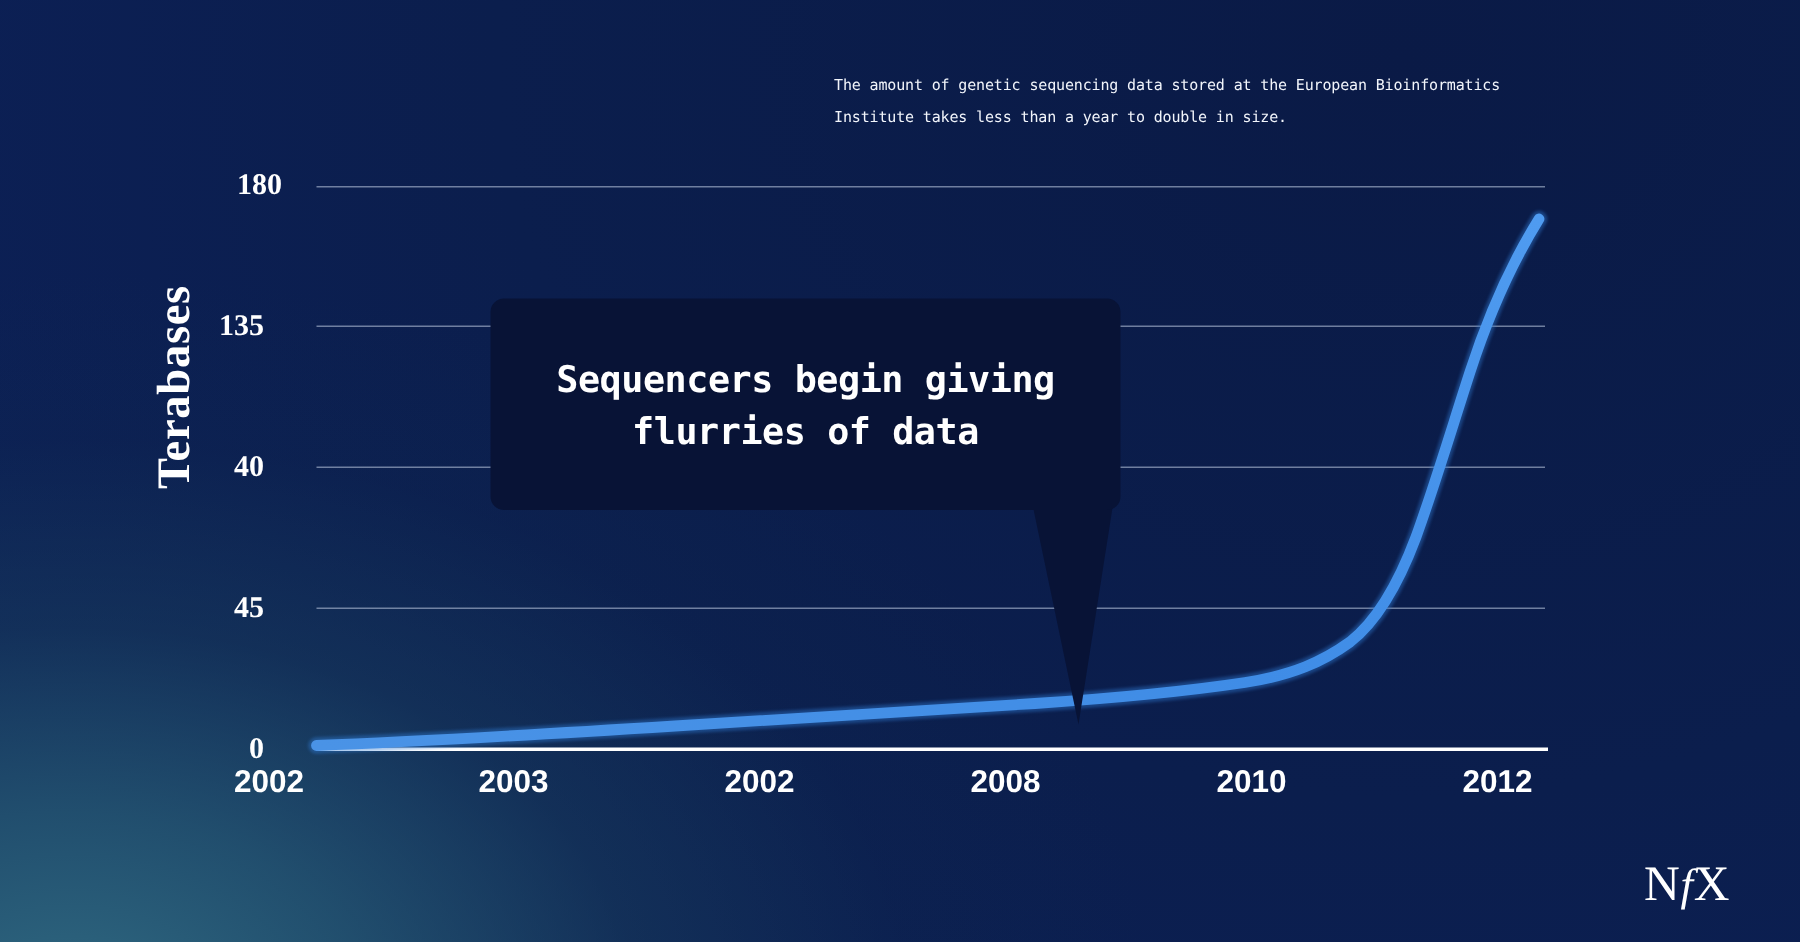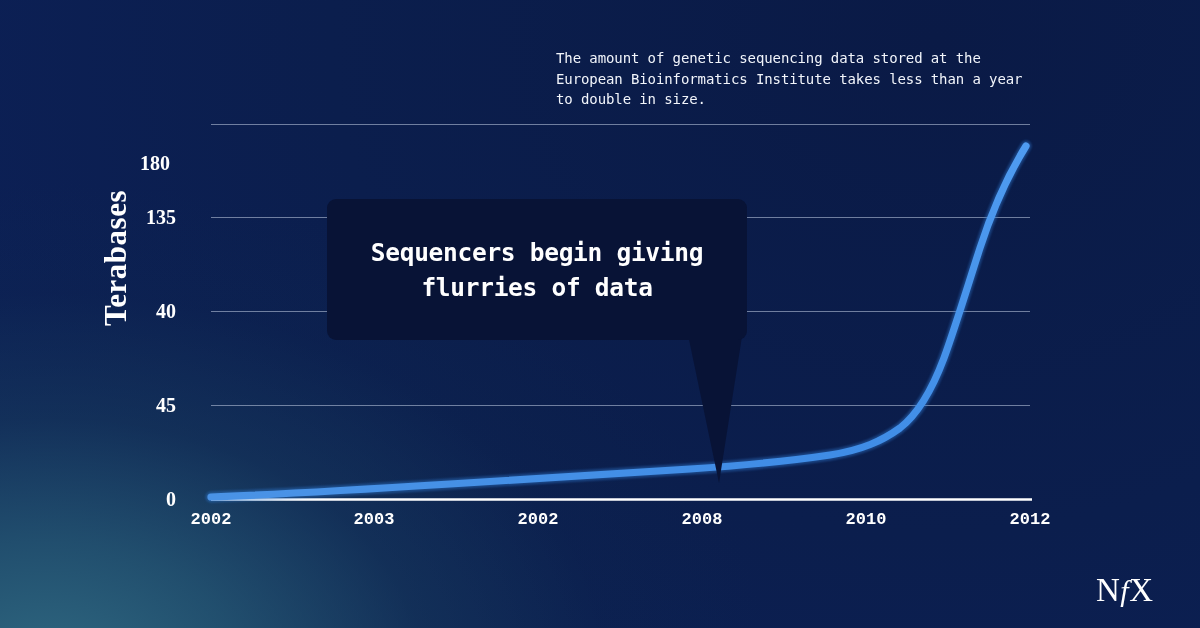--- a/index.html
+++ b/index.html
@@ -31,21 +31,21 @@
     color: #ffffff;
     letter-spacing: 0.2px;
     white-space: nowrap;
   }
   .subtitle {
     position: absolute;
     left: 556px;
     top: 48px;
     width: 480px;
     font-family: "DejaVu Sans Mono", "Liberation Mono", monospace;
-    font-size: 14px;
+    font-size: 10px;
     line-height: 20.6px;
     color: #f2f5fb;
     letter-spacing: -0.1px;
   }
 
   
   .plot {
     position: absolute;
     left: 0; top: 0;
     width: 1200px; height: 628px;
@@ -69,24 +69,24 @@
     width: 70px;
     text-align: right;
     font-family: "Liberation Serif", "DejaVu Serif", serif;
     font-weight: bold;
     font-size: 20px;
     color: #ffffff;
   }
   .xtick {
     position: absolute;
     width: 110px;
-    text-align: center;
-    font-family: Liberation Mono, monospace;
-    font-weight: bold;
-    font-size: 17px;
+    text-align: left;
+    font-family: Liberation Sans, sans-serif;
+    font-weight: bold;
+    font-size: 21px;
     color: #ffffff;
   }
 
   
   .callout-box {
     position: absolute;
     left: 327px;
     top: 199px;
     width: 420px;
     height: 141px;
@@ -170,21 +170,21 @@
              C 862,450 882,441 900,428
              C 918,414 932,390 944,358
              C 956,325 968,285 980,248
              C 992,211 1008,175 1026,146" fill="none" stroke="url(#lineGrad)" stroke-width="7.2" stroke-linecap="round" stroke-linejoin="round"></path>
 
     <polygon points="687,330 743,330 719,483" fill="#081336"></polygon>
   </svg>
 
   <div class="axis-title">Terabases</div>
 
-  <div class="ytick" style="left:100px; top:112px;margin-top:40px;">180</div>
+  <div class="ytick" style="left:118px; top:112px;">180</div>
   <div class="ytick" style="left:106px; top:206px;">135</div>
   <div class="ytick" style="left:106px; top:300px;">40</div>
   <div class="ytick" style="left:106px; top:394px;">45</div>
   <div class="ytick" style="left:106px; top:488px;">0</div>
 
   <div class="xtick" style="left:156px; top:510px;">2002</div>
   <div class="xtick" style="left:319px; top:510px;">2003</div>
   <div class="xtick" style="left:483px; top:510px;">2002</div>
   <div class="xtick" style="left:647px; top:510px;">2008</div>
   <div class="xtick" style="left:811px; top:510px;">2010</div>

